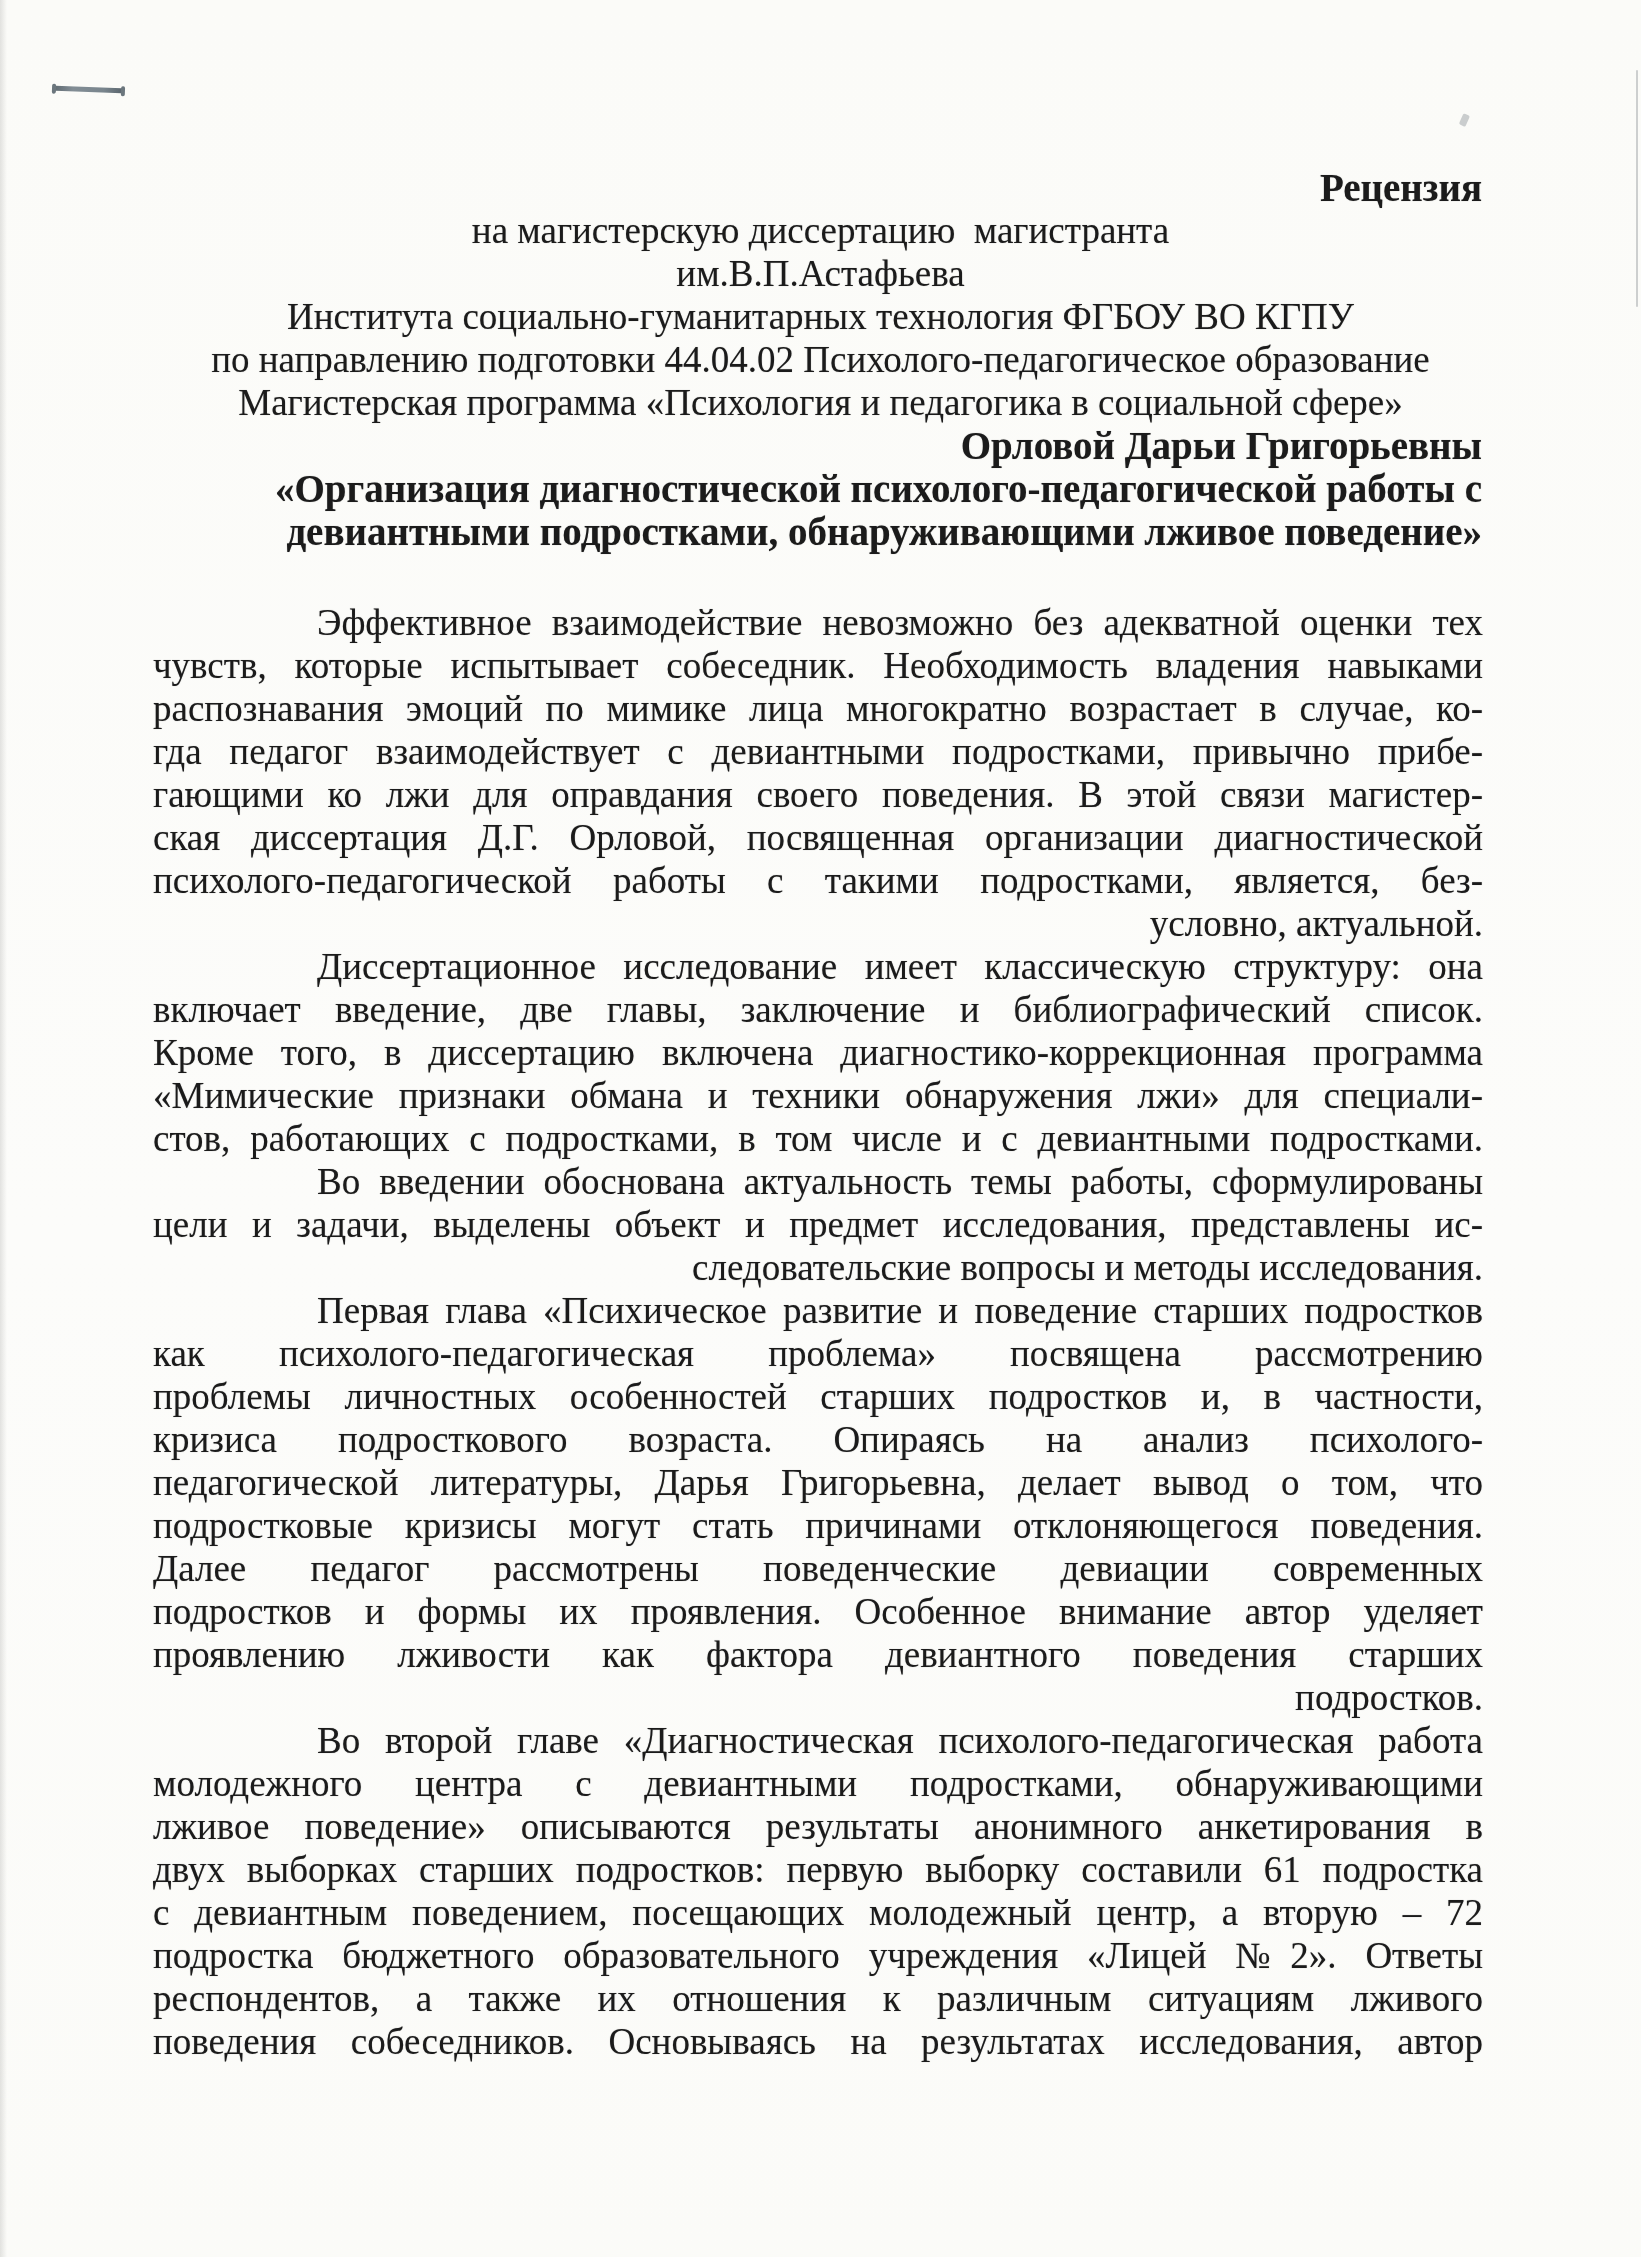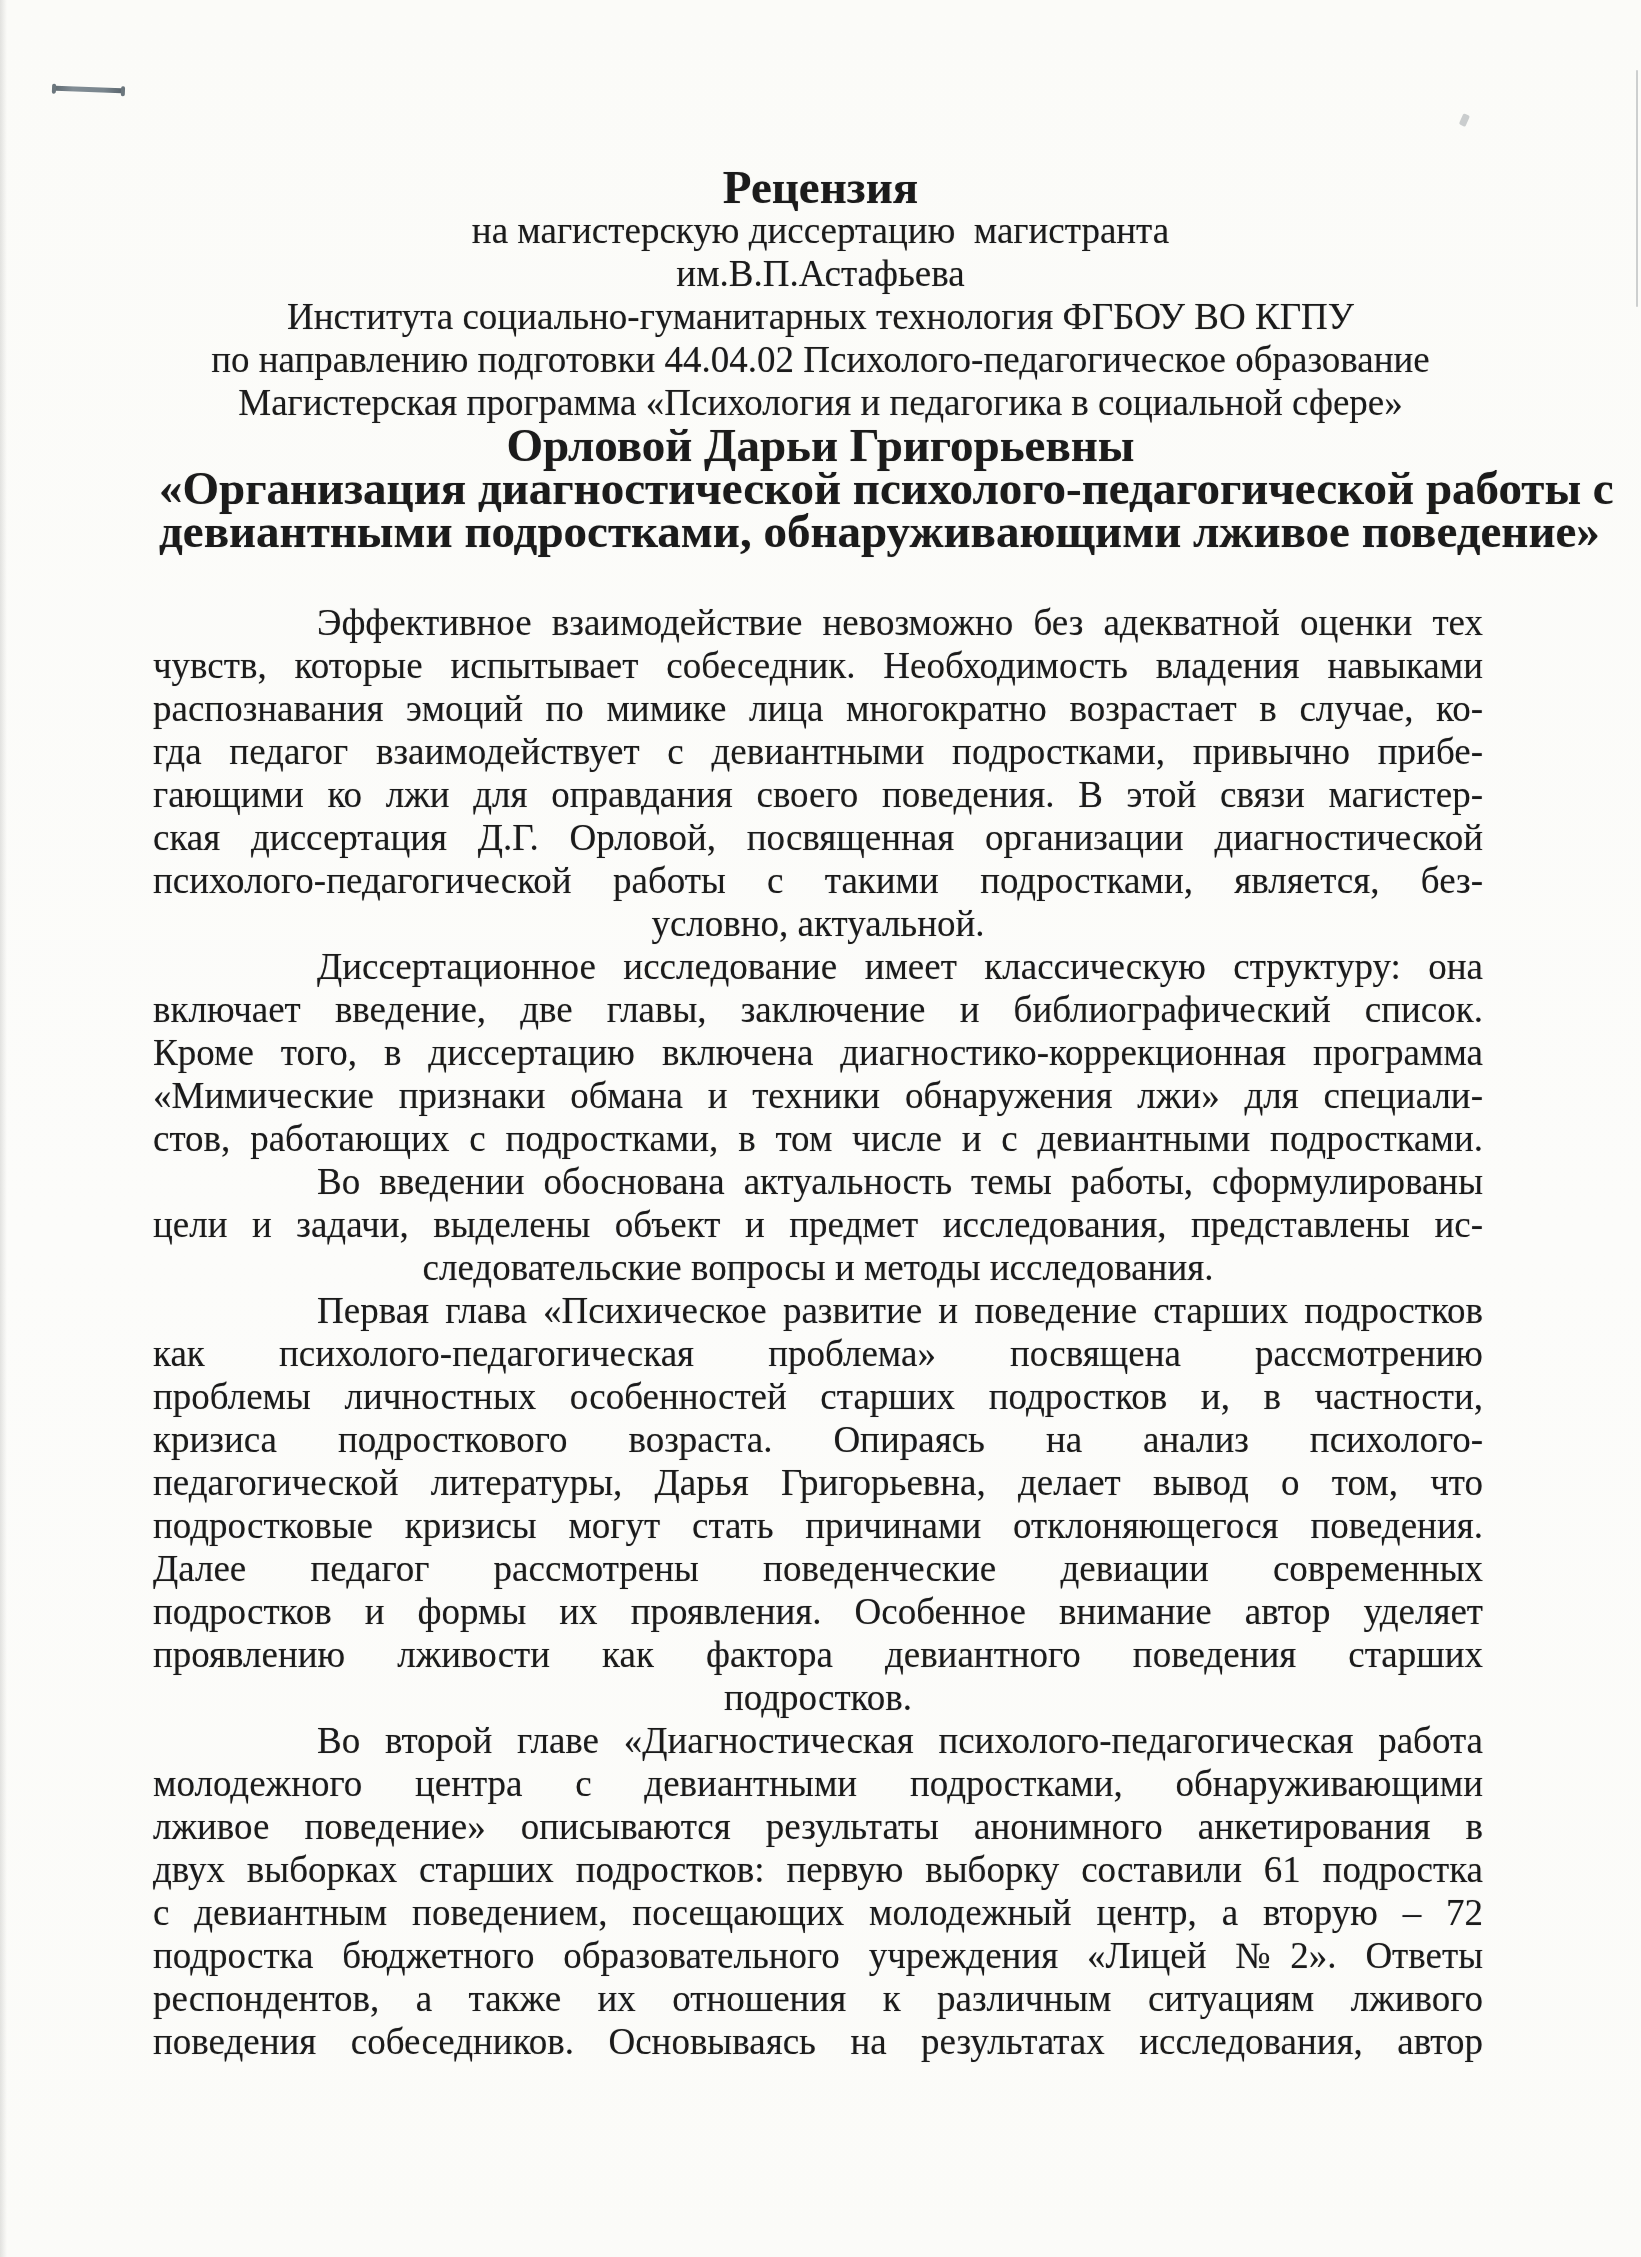--- a/index.html
+++ b/index.html
@@ -34,31 +34,31 @@
     background:rgba(140,146,151,.42);border-radius:1px;
   }
   .head{
     position:absolute;left:159px;top:166px;width:1323px;
     text-align:center;
   }
   .hline{
     font-size:37px;line-height:43px;white-space:pre;
     text-shadow:0 0 1px rgba(27,27,27,.38);
   }
-  .hline.big{font-size:47px;}
+  .hline.big{font-size:39px;text-align:right;}
   .bold{font-weight:700;}
   .bodytext{
     position:absolute;left:153px;top:601px;width:1330px;
   }
   .ln{
     font-size:37px;line-height:43px;
     text-shadow:0 0 1px rgba(27,27,27,.38);
   }
   .j{text-align:justify;text-align-last:justify;}
-  .l{text-align:center;}
+  .l{text-align:right;}
   .first{text-indent:164px;}
 </style>
 </head>
 <body>
 
 <div class="page">
   <div class="staple"></div>
   <div class="speck s1"></div>
   <div class="edge-line"></div>
 

